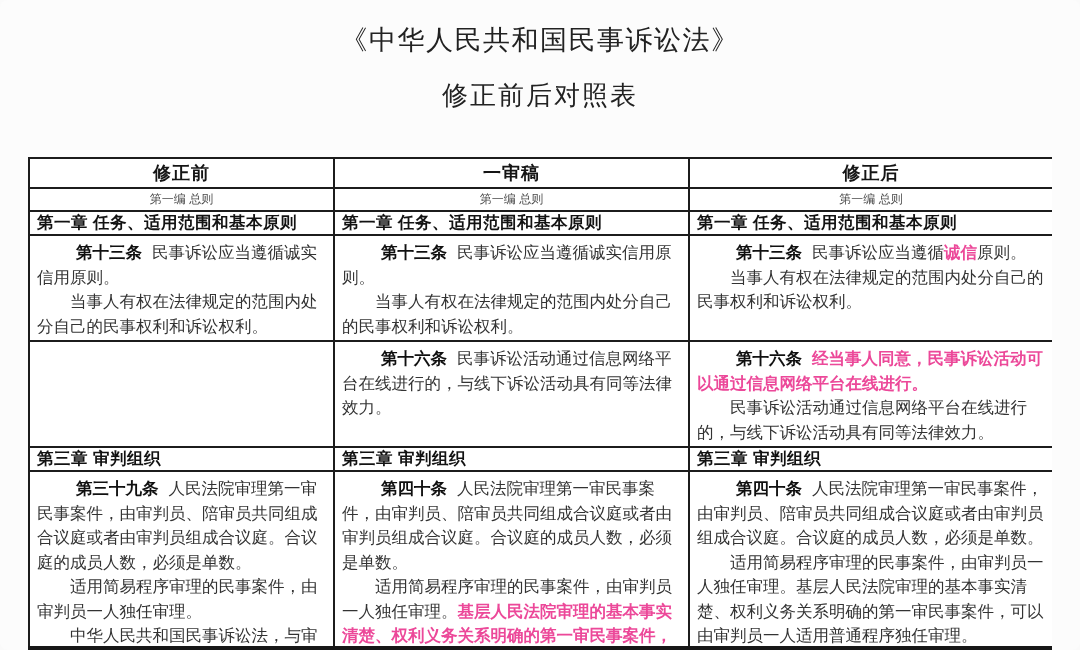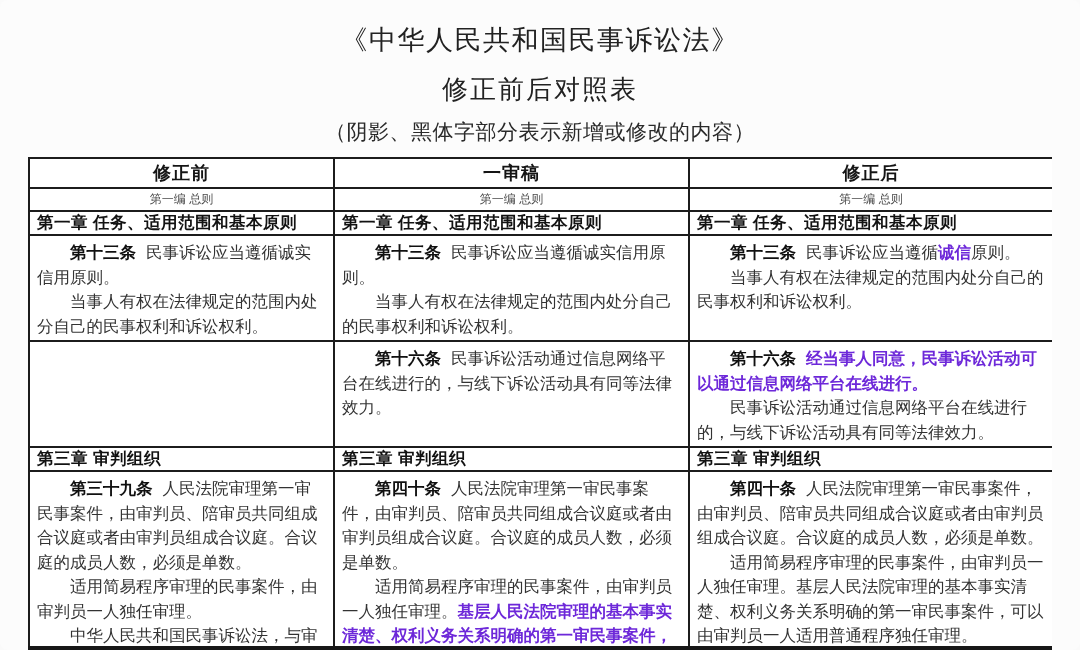--- a/index.html
+++ b/index.html
@@ -5,48 +5,47 @@
   html,body{margin:0;padding:0;}
   body{
     width:1080px;height:650px;overflow:hidden;
     background:#fafafa;
     font-family:"Liberation Sans","DejaVu Sans",sans-serif;
     color:#2e2e2e;
   }
   .page{position:relative;width:1080px;height:650px;background:#fcfcfc;border-radius:8px;}
   .doc-header{text-align:center;padding-top:24px;}
   .title{font-size:27px;letter-spacing:1.5px;color:#222;line-height:32px;}
-  .subtitle{font-size:26px;letter-spacing:2px;color:#222;margin-top:18px;line-height:31px;}
+  .subtitle{font-size:26px;letter-spacing:2px;color:#222;margin-top:24px;line-height:31px;}
   .note{font-size:21px;color:#2a2a2a;margin-top:14px;line-height:25px;letter-spacing:0.5px;}
   .table-wrap{
     position:absolute;left:28px;top:157px;width:1024px;height:493px;
     overflow:hidden;box-sizing:border-box;border-bottom:4px solid #171717;
     background:#fff;
   }
   table.cmp{border-collapse:collapse;table-layout:fixed;width:1024px;background:#fff;}
   .cmp th,.cmp td{border:2px solid #1c1c1c;padding:0 7px;}
   .cmp th{font-size:18px;font-weight:bold;color:#141414;height:28px;text-align:center;letter-spacing:1px;}
   tr.part-row td{height:21px;font-size:12px;color:#4a4a4a;text-align:center;font-weight:normal;}
   tr.chap-row td{height:21px;font-size:16.5px;color:#121212;text-align:left;font-weight:bold;letter-spacing:0.5px;}
   tr.body-row td{vertical-align:top;padding:4px 7px 2px;font-size:16.5px;line-height:24.5px;color:#333;}
   tr.r-art13 td{height:98px;}
   tr.r-art16 td{height:91px;}
   p.para{margin:0;text-indent:2em;}
-  .lbl{font-weight:bold;color:#101010;margin-right:0.6em;}
-  .b{font-weight:bold;color:#6d28d9;}
+  .lbl{font-weight:bold;color:#101010;margin-right:0.6em;margin-left:6px;}
+  .b{font-weight:bold;color:#ec4899;}
 </style>
 </head>
 <body>
 
 <div class="page">
 
   <div class="doc-header">
     <div class="title">《中华人民共和国民事诉讼法》</div>
     <div class="subtitle">修正前后对照表</div>
-    <div class="note">（阴影、黑体字部分表示新增或修改的内容）</div>
   </div>
 
   <div class="table-wrap">
     <table class="cmp">
       <colgroup>
         <col style="width:305px">
         <col style="width:355px">
         <col style="width:364px">
       </colgroup>
 

